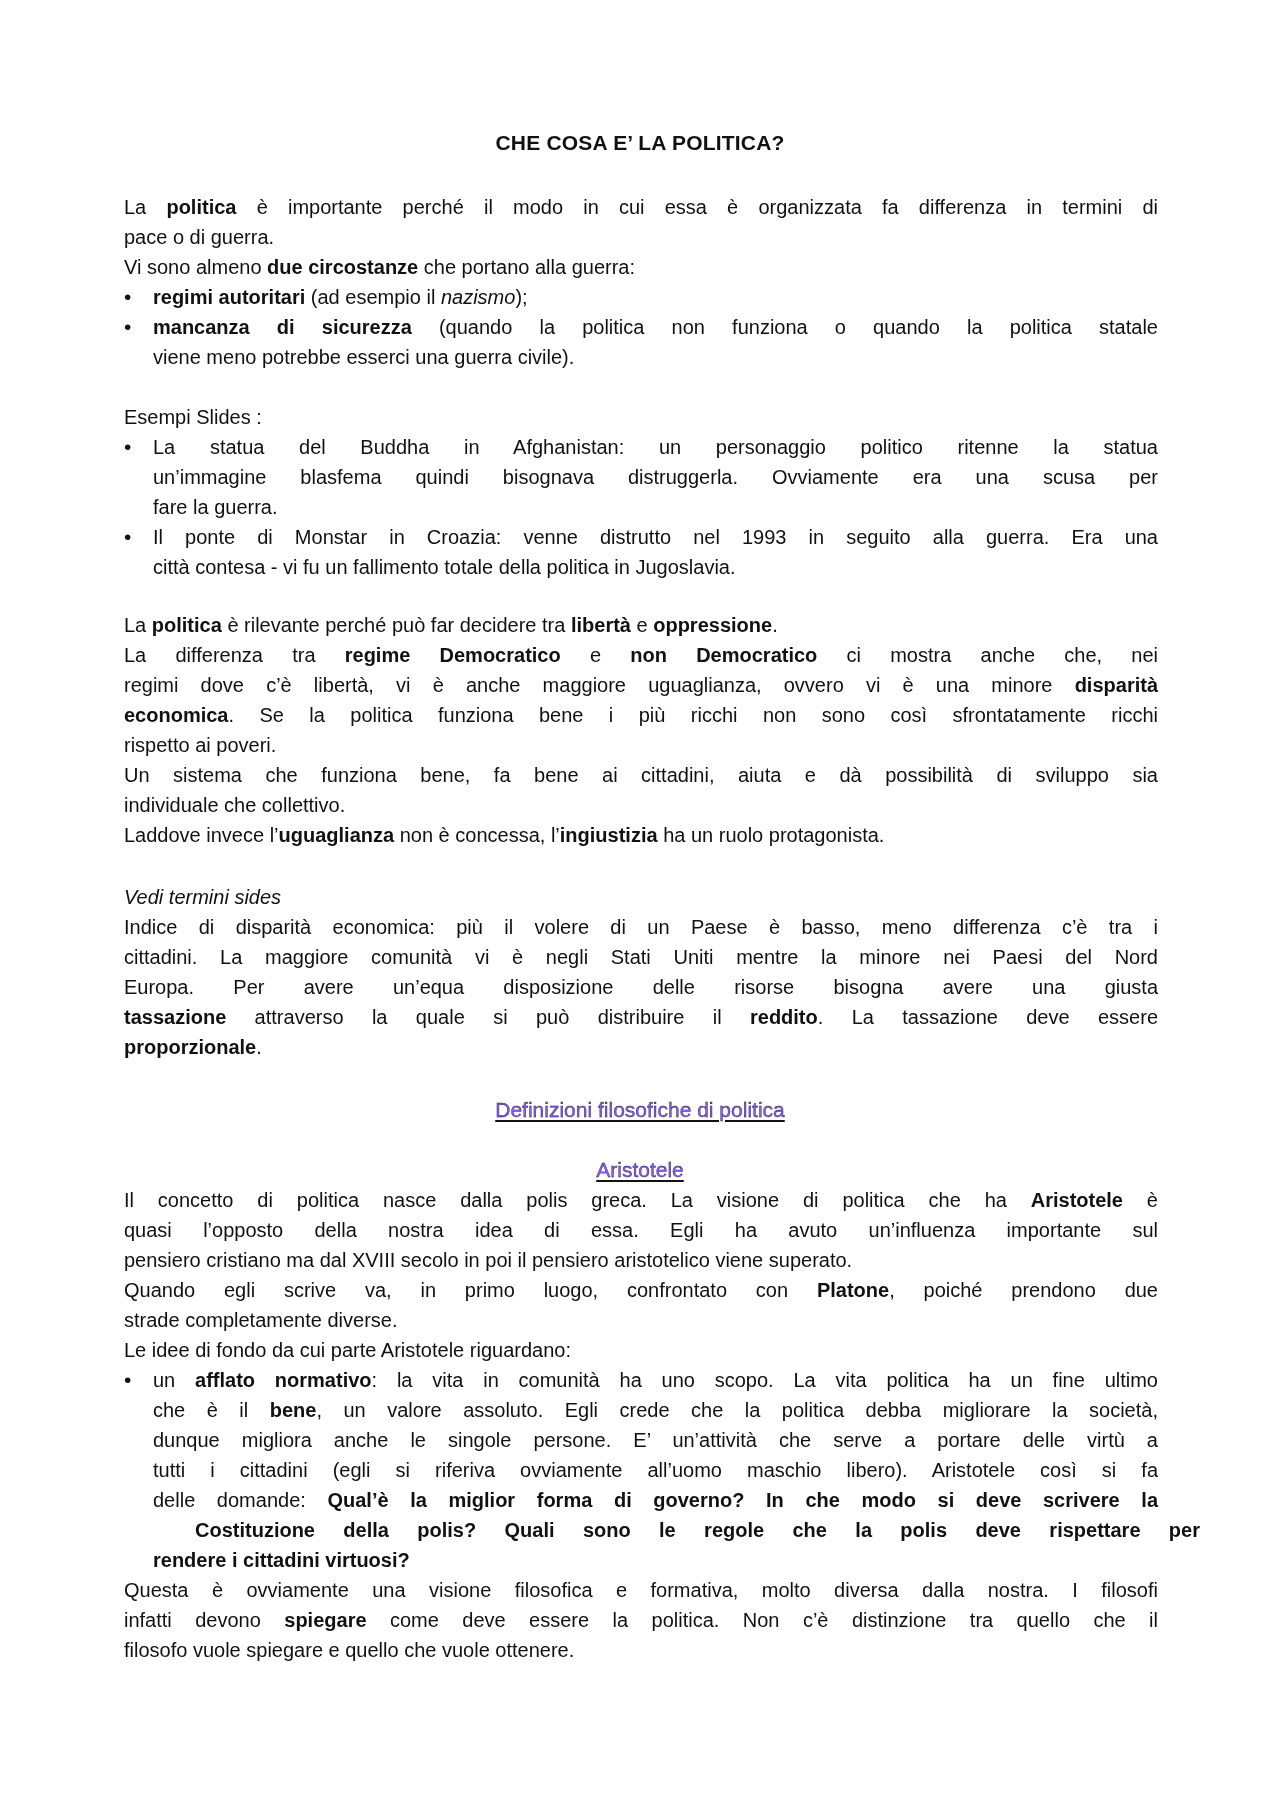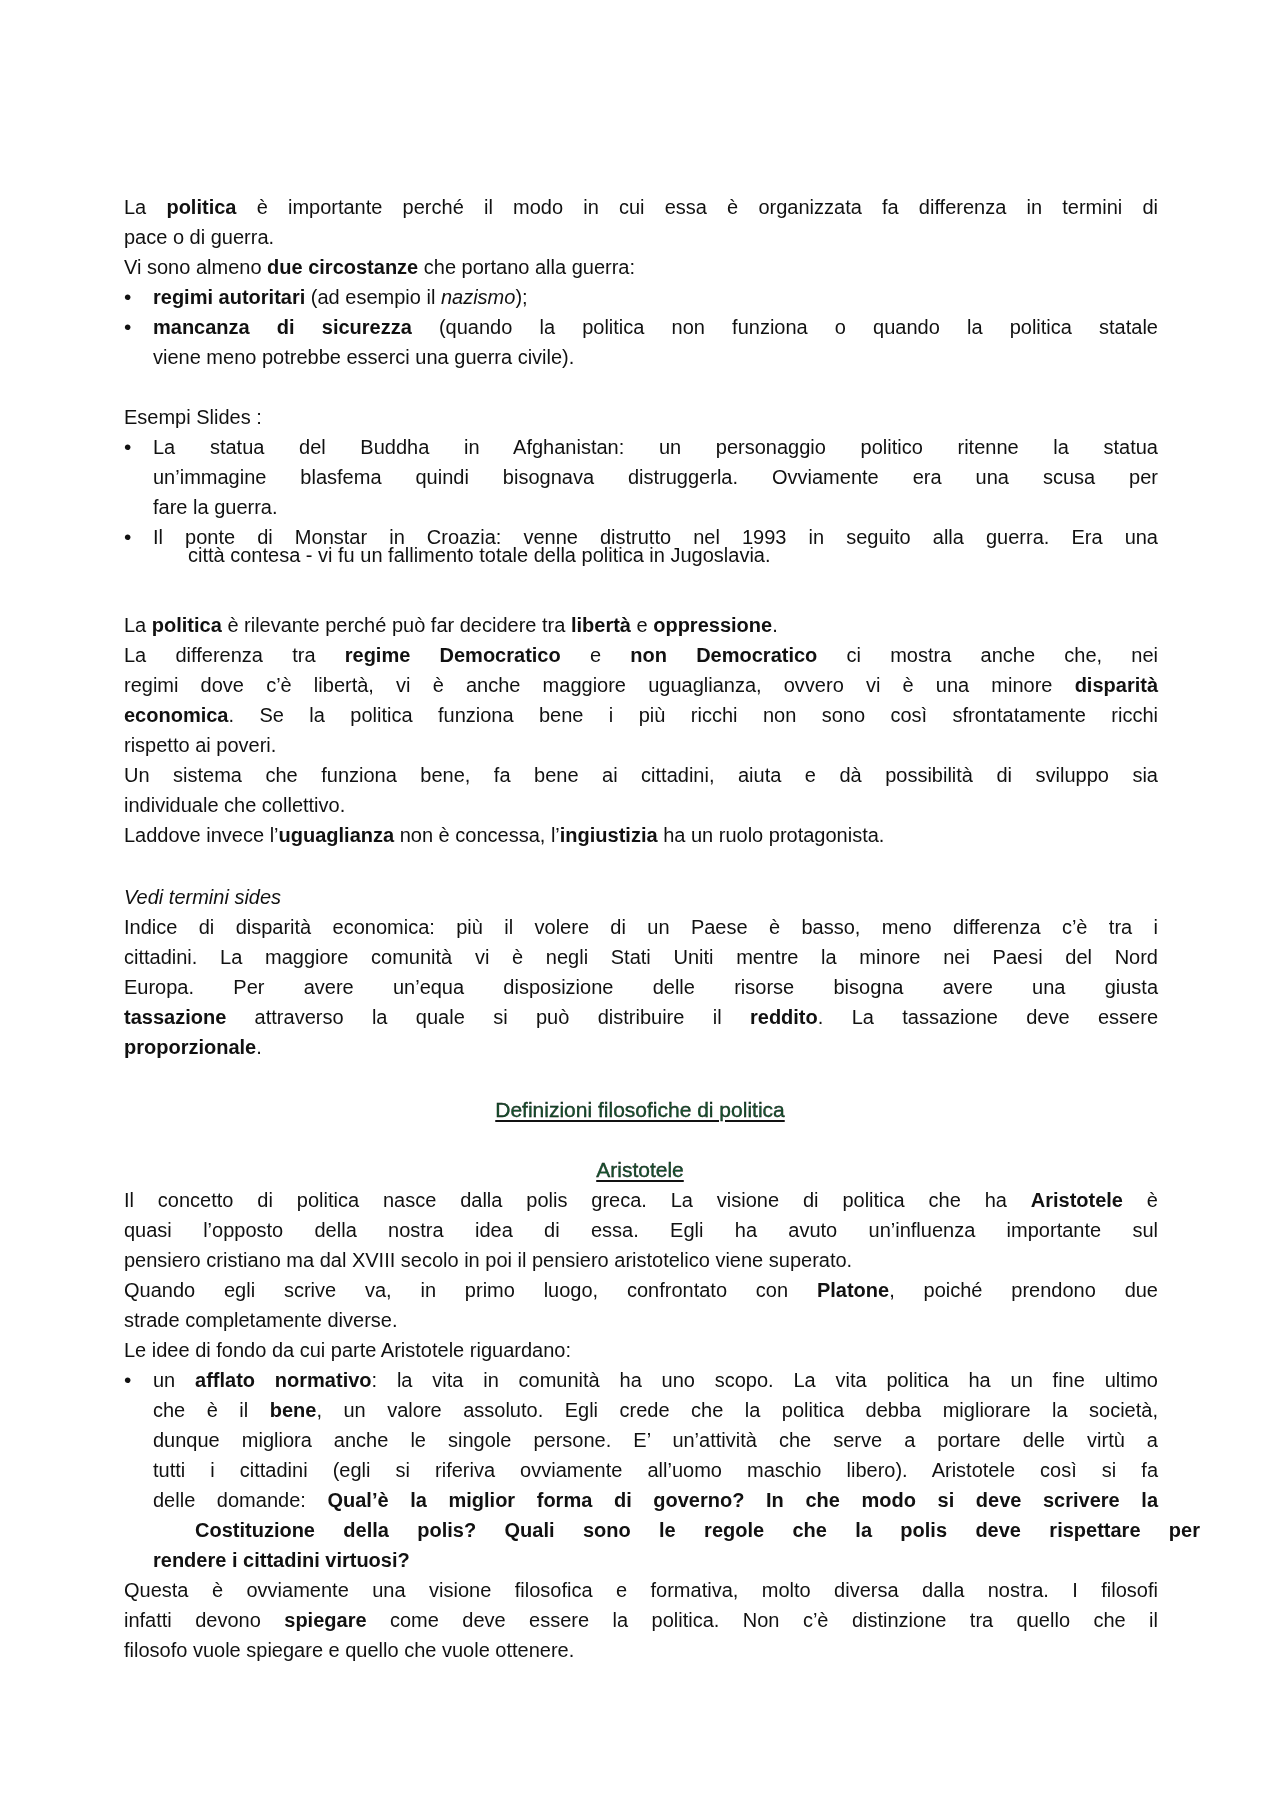--- a/index.html
+++ b/index.html
@@ -3,51 +3,52 @@
 <meta charset="utf-8">
 <style>
   html, body { margin: 0; padding: 0; background: #ffffff; }
   body { width: 1280px; height: 1811px; position: relative; overflow: hidden;
          font-family: "Liberation Sans", "DejaVu Sans", sans-serif; color: #111111; }
   .page { position: absolute; left: 0; top: 0; width: 1280px; height: 1811px; background: #ffffff; }
   .title { position: absolute; left: 0; width: 1280px; top: 128px; text-align: center;
            font-weight: bold; font-size: 21px; line-height: 30px; letter-spacing: 0.2px; }
   .heading { position: absolute; left: 0; width: 1280px; text-align: center;
              font-size: 21px; line-height: 30px; text-decoration: underline;
-             text-underline-offset: 3px; font-weight: bold; color: #14532d; }
+             text-underline-offset: 3px; font-weight: bold; color: #8b5cf6; }
   .heading.light { font-weight: normal; -webkit-text-stroke: 0.35px #111; }
   .line { position: absolute; left: 124px; width: 1034px; font-size: 20px; line-height: 30px;
           height: 30px; white-space: nowrap; overflow: visible; }
   .line.just { text-align: justify; text-align-last: justify; white-space: normal; }
   .line.indent { left: 153px; width: 1005px; }
   .bullet { position: absolute; left: 124px; font-size: 21px; line-height: 30px; width: 20px; }
   .b { font-weight: bold; }
   .i { font-style: italic; }
 </style>
 </head>
 <body>
 
 <div class="page">
+  <div class="title">CHE COSA E’ LA POLITICA?</div>
   <div id="body-lines">
       <div class="line just" style="top: 192px;"><span class="">La </span><span class="b ">politica</span><span class=""> è importante perché il modo in cui essa è organizzata fa differenza in termini di</span></div>
       <div class="line" style="top: 222px;"><span class="">pace o di guerra.</span></div>
       <div class="line" style="top: 252px;"><span class="">Vi sono almeno </span><span class="b ">due circostanze</span><span class=""> che portano alla guerra:</span></div>
       <span class="bullet" style="top: 282px;">•</span>
       <div class="line indent" style="top: 282px;"><span class="b ">regimi autoritari</span><span class=""> (ad esempio il </span><span class="i">nazismo</span><span class="">);</span></div>
       <span class="bullet" style="top: 312px;">•</span>
       <div class="line just indent" style="top: 312px;"><span class="b ">mancanza di sicurezza</span><span class=""> (quando la politica non funziona o quando la politica statale</span></div>
       <div class="line indent" style="top: 342px;"><span class="">viene meno potrebbe esserci una guerra civile).</span></div>
       <div class="line" style="top: 402px;"><span class="">Esempi Slides :</span></div>
       <span class="bullet" style="top: 432px;">•</span>
       <div class="line just indent" style="top: 432px;"><span class="">La statua del Buddha in Afghanistan: un personaggio politico ritenne la statua</span></div>
       <div class="line just indent" style="top: 462px;"><span class="">un’immagine blasfema quindi bisognava distruggerla. Ovviamente era una scusa per</span></div>
       <div class="line indent" style="top: 492px;"><span class="">fare la guerra.</span></div>
       <span class="bullet" style="top: 522px;">•</span>
       <div class="line just indent" style="top: 522px;"><span class="">Il ponte di Monstar in Croazia: venne distrutto nel 1993 in seguito alla guerra. Era una</span></div>
-      <div class="line indent" style="top: 540px; margin-left: 35px;"><span class="">città contesa - vi fu un fallimento totale della politica in Jugoslavia.</span></div>
+      <div class="line indent" style="top: 552px;"><span class="">città contesa - vi fu un fallimento totale della politica in Jugoslavia.</span></div>
       <div class="line" style="top: 610px;"><span class="">La </span><span class="b ">politica</span><span class=""> è rilevante perché può far decidere tra </span><span class="b ">libertà</span><span class=""> e </span><span class="b ">oppressione</span><span class="">.</span></div>
       <div class="line just" style="top: 640px;"><span class="">La differenza tra </span><span class="b ">regime Democratico</span><span class=""> e </span><span class="b ">non Democratico</span><span class=""> ci mostra anche che, nei</span></div>
       <div class="line just" style="top: 670px;"><span class="">regimi dove c’è libertà, vi è anche maggiore uguaglianza, ovvero vi è una minore </span><span class="b ">disparità</span></div>
       <div class="line just" style="top: 700px;"><span class="b ">economica</span><span class="">. Se la politica funziona bene i più ricchi non sono così sfrontatamente ricchi</span></div>
       <div class="line" style="top: 730px;"><span class="">rispetto ai poveri.</span></div>
       <div class="line just" style="top: 760px;"><span class="">Un sistema che funziona bene, fa bene ai cittadini, aiuta e dà possibilità di sviluppo sia</span></div>
       <div class="line" style="top: 790px;"><span class="">individuale che collettivo.</span></div>
       <div class="line" style="top: 820px;"><span class="">Laddove invece l’</span><span class="b ">uguaglianza</span><span class=""> non è concessa, l’</span><span class="b ">ingiustizia</span><span class=""> ha un ruolo protagonista.</span></div>
       <div class="line" style="top: 882px;"><span class="i">Vedi termini sides</span></div>
       <div class="line just" style="top: 912px;"><span class="">Indice di disparità economica: più il volere di un Paese è basso, meno differenza c’è tra i</span></div>

